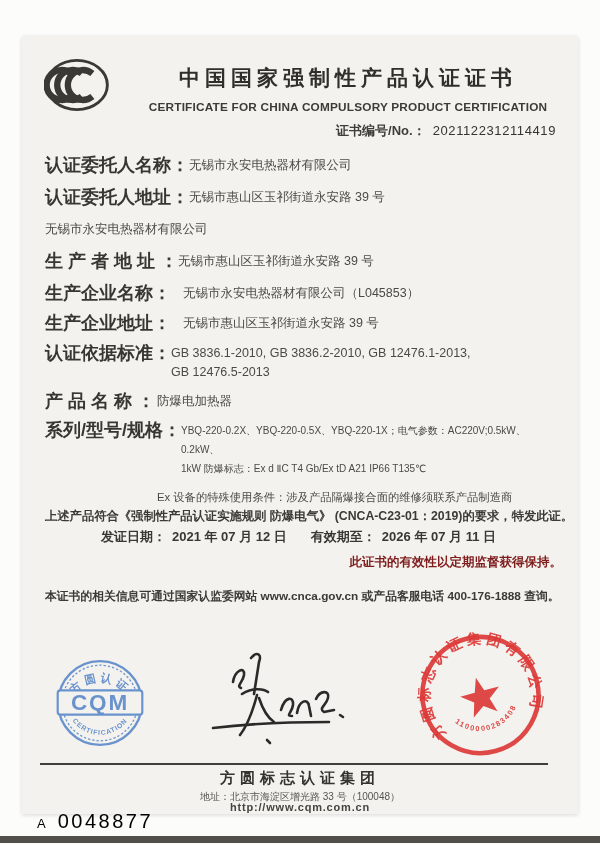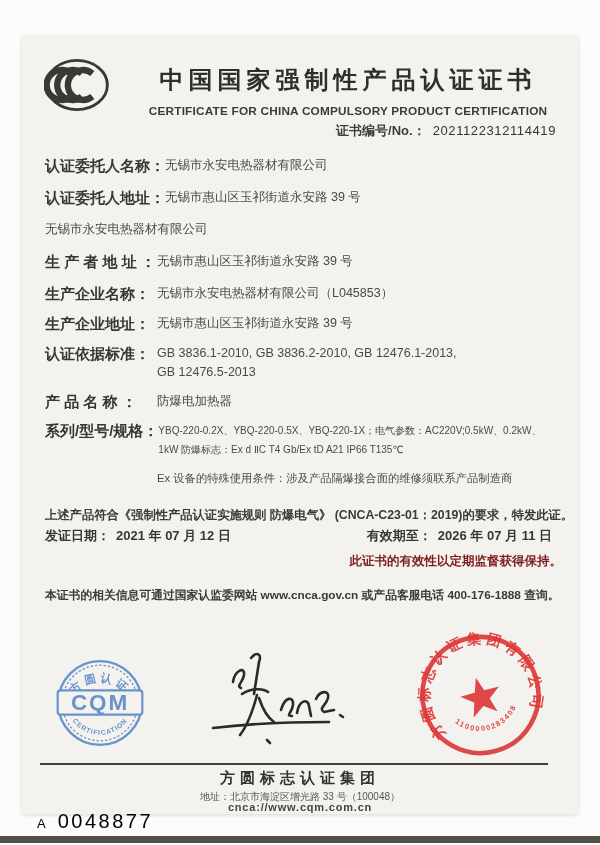--- a/index.html
+++ b/index.html
@@ -11,38 +11,38 @@
   }
   .paper {
     position:absolute; left:22px; top:36px; width:556px; height:778px;
     background:#f3f2ee;
     box-shadow:0 1px 4px rgba(0,0,0,.15);
   }
   
   .header { position:absolute; top:22px; left:0; right:0; display:flex; }
   .ccc-wrap { margin-left:22px; flex:0 0 66px; }
   .titles { flex:1; text-align:center; padding-left:14px; padding-right:6px; margin-top:6px; }
-  .title-cn { font-size:24px; font-weight:700; letter-spacing:5px; color:#2f2e2b; white-space:nowrap; }
+  .title-cn { font-size:21px; font-weight:700; letter-spacing:5px; color:#2f2e2b; white-space:nowrap; }
   .title-en { font-size:11.8px; font-weight:600; color:#3c3b38; margin-top:8px; letter-spacing:0.2px; white-space:nowrap; }
   .certno { position:absolute; top:86px; right:22px; font-size:13px; color:#3e3d3a; font-weight:600; }
   .certno .num { margin-left:7px; letter-spacing:0.6px; font-weight:400; color:#35342f; }
 
   
   .fields { position:absolute; top:120px; left:23px; right:16px; }
   .frow { display:flex; margin-bottom:13px; }
-  .frow:nth-child(5), .frow:nth-child(6) { margin-bottom:11px; }
+  .frow:nth-child(5), .frow:nth-child(6) { margin-bottom:11px;gap:12px; }
   .frow:nth-child(7), .frow:nth-child(8), .frow:nth-child(9) { margin-bottom:10px; }
-  .frow:nth-child(10) { margin-bottom:18px; }
-  .flabel { flex:0 0 112px; font-weight:700; font-size:15px; color:#383633; white-space:nowrap; line-height:19px; }
+  .frow:nth-child(10) { margin-bottom:0; }
+  .flabel { flex:0 0 112px; font-weight:700; font-size:18px; color:#383633; white-space:nowrap; line-height:19px; }
   .fvalue { flex:1; font-size:12.5px; line-height:19px; white-space:pre-line; color:#4b4a45; }
   .frow.small .fvalue { font-size:10px; }
   .frow.small2 .fvalue { font-size:11.3px; }
 
   .statement { margin:0 0 1px; font-size:12.3px; font-weight:600; color:#3b3a36; line-height:19px; white-space:nowrap; }
-  .dates { display:flex; justify-content:space-between; font-size:13px; font-weight:700; color:#383734; margin:0 0 7px; padding-right:10px; line-height:19px;gap:24px; }
+  .dates { display:flex; justify-content:center; font-size:13px; font-weight:700; color:#383734; margin:0 0 7px; padding-right:10px; line-height:19px;gap:24px; }
   .dlabel { margin-right:6px; }
   .validity { font-size:12.5px; font-weight:600; color:#7f1d1d; margin:0 0 15px; line-height:19px;text-align:right; }
   .infonote { font-size:11.8px; font-weight:600; color:#3b3a36; white-space:nowrap; line-height:19px; }
 
   
   .cqm-logo { position:absolute; left:33px; top:622px; }
   .sig { position:absolute; left:185px; top:606px; }
   .stamp { position:absolute; left:394px; top:594px; transform:rotate(-15deg); }
 
   
@@ -188,20 +188,20 @@
       <polygon opacity="0.92" points="65,47 69.9,61.2 85,61.5 73,70.6 77.3,85 65,76.4 52.7,85 57,70.6 45,61.5 60.1,61.2" fill="#dc3a38"></polygon>
       <text font-size="7.4" font-weight="bold" fill="#dc3a38" letter-spacing="1.6" opacity="0.92">
         <textPath href="#stampCode" startOffset="50%" text-anchor="middle">1100000283408</textPath>
       </text>
     </svg>
   </div>
 
   <div class="footer-rule"></div>
   <div class="f-issuer">方圆标志认证集团</div>
   <div class="f-addr">地址：北京市海淀区增光路 33 号（100048）</div>
-  <div class="f-web">cnca://www.cqm.com.cn</div>
+  <div class="f-web">http://www.cqm.com.cn</div>
 </div>
 
 <div class="serial">
   <span class="pfx">A</span><span class="num">0048877</span>
 </div>
 
 <div class="bottom-strip"></div>
 
 </body></html>

